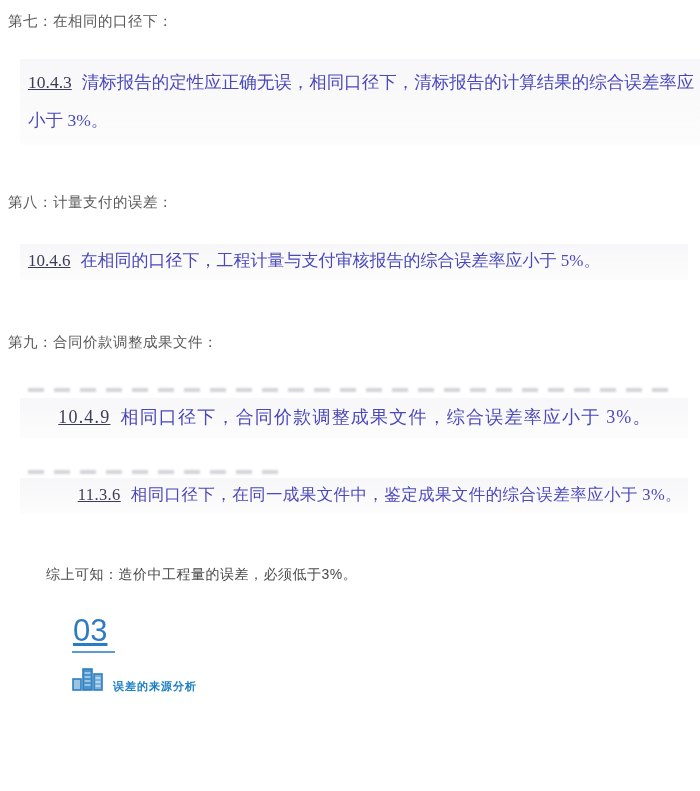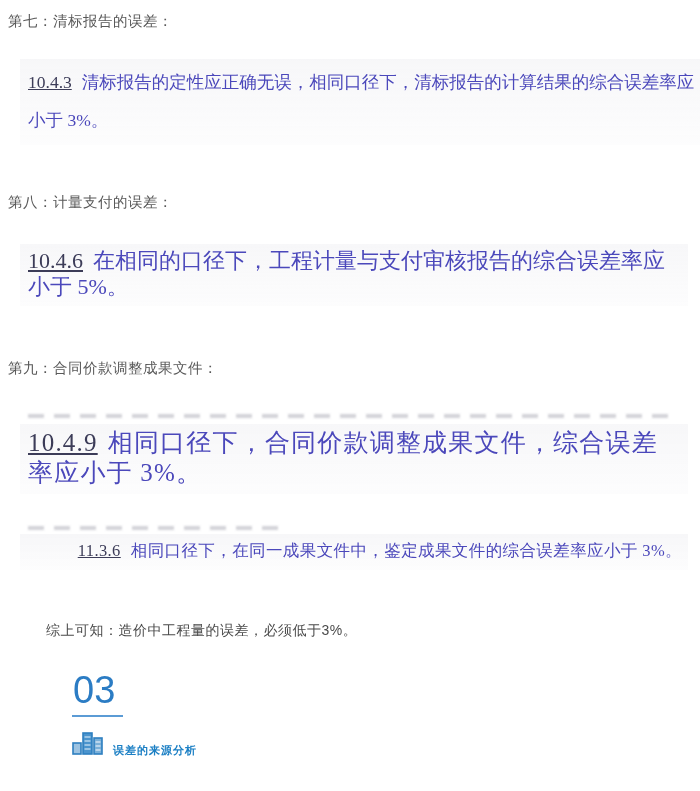--- a/index.html
+++ b/index.html
@@ -42,28 +42,29 @@
   .scan .txt { color: #4b48bb; }
 
   .scan1 {
     margin-top: 28px;
     font-size: 17.5px;
     line-height: 38px;
     width: 668px;
   }
   .scan2 {
     margin-top: 32px;
-    font-size: 22px;
+    font-size: 17px;
     line-height: 26px;
   }
   .scan3 {
     margin-top: 6px;
-    font-size: 25px;
+    font-size: 18px;
     line-height: 30px;
     letter-spacing: 1.2px;
+    text-align: center;
   }
   .scan4 {
     margin-top: 4px;
     font-size: 16.5px;
     line-height: 26px;
     letter-spacing: 0.4px;
     text-align: right;
   }
 
   
@@ -82,25 +83,26 @@
     margin: 52px 0 0 38px;
     font-size: 14px;
     font-weight: normal;
     color: #4a4a4a;
     letter-spacing: 0.5px;
   }
 
   .big-number {
     display: inline-block;
     margin: 30px 0 0 64px;
-    font-size: 38px;
+    font-size: 31px;
     color: #2b7cc4;
     border-bottom: 2px solid #5b9bd5;
     padding: 0 8px 3px 1px;
     line-height: 1.1;
+    text-decoration: underline;
   }
 
   .sec3-title-row {
     display: flex;
     align-items: flex-end;
     margin: 14px 0 0 64px;
   }
   .bars-icon { display: inline-block; margin-right: 9px; }
   .sec3-title {
     font-size: 11px;
@@ -108,21 +110,21 @@
     color: #1b7fc4;
     letter-spacing: 1px;
     padding-bottom: 1px;
   }
 </style>
 </head>
 <body>
 
 <div class="doc">
 
-  <p class="sec-heading h7">第七：清标报告的误差：</p>
+  <p class="sec-heading h7">第七：在相同的口径下：</p>
 
   <div class="scan scan1">
     <span class="num">10.4.3</span><span class="txt">清标报告的定性应正确无误，相同口径下，清标报告的计算结果的综合误差率应小于 3%。</span>
   </div>
 
   <p class="sec-heading h8">第八：计量支付的误差：</p>
 
   <div class="scan scan2">
     <span class="num">10.4.6</span><span class="txt">在相同的口径下，工程计量与支付审核报告的综合误差率应小于 5%。</span>
   </div>

